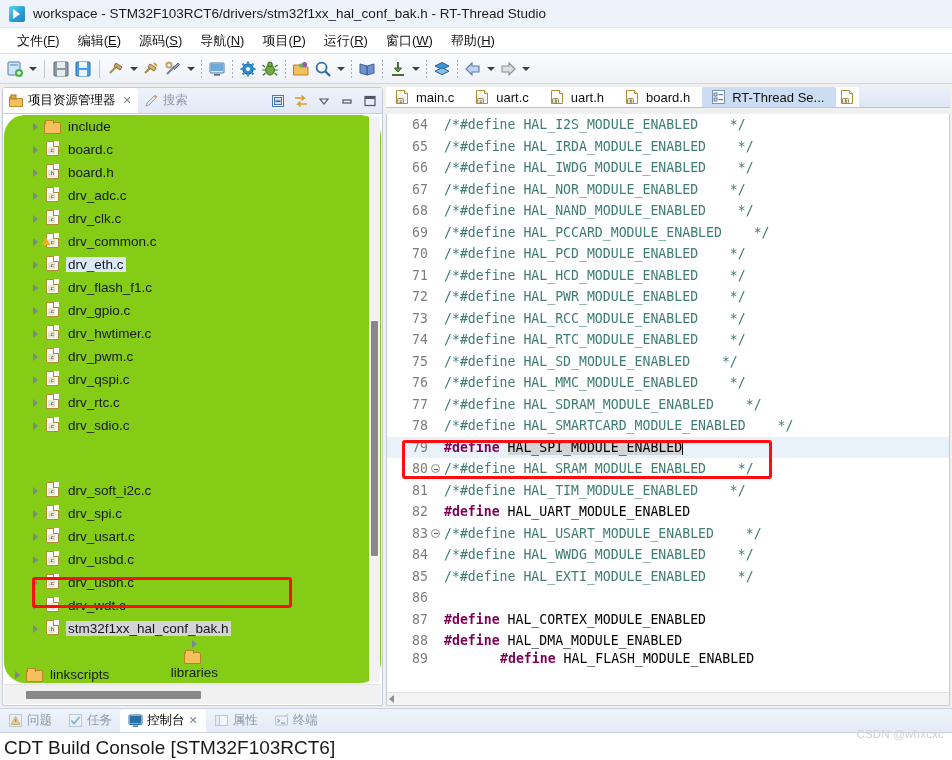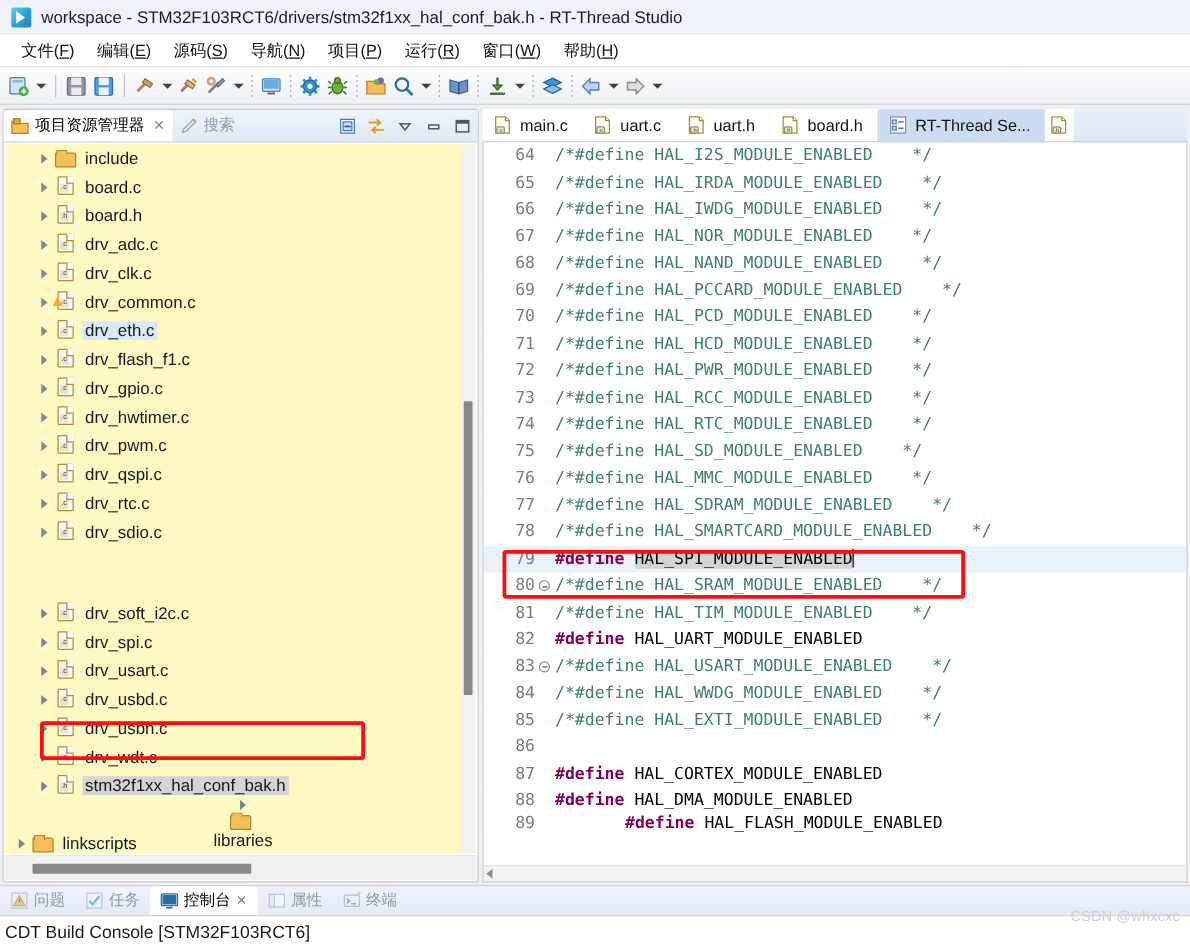--- a/index.html
+++ b/index.html
@@ -136,22 +136,23 @@
   .vtab .closex { font-size: 11px; color: #7b8796; margin-left: 3px; }
   #lp-tools {
     position: absolute; right: 4px; top: 0; bottom: 0;
     display: flex; align-items: center; gap: 7px;
   }
   .lp-tool { width: 16px; height: 16px; position: relative; }
 
   #tree {
     position: absolute;
     left: 1px; top: 27px; right: 1px; bottom: 22px;
-    background: #fef9c3;
+    background: #84cc16;
     overflow: hidden;
+    border-radius: 21px;
   }
   .trow {
     height: 23px;
     display: flex;
     align-items: center;
     font-size: 13.5px;
     color: #16181c;
     white-space: nowrap;
     padding-left: 4px;
   }
@@ -243,21 +244,21 @@
     position: absolute; left: 22px; top: 6px; width: 175px; height: 8px;
     background: #898989; border-radius: 1px;
   }
 
   
   #editor {
     position: absolute;
     left: 386px; top: 2px; right: 2px; bottom: 2px;
   }
   #ed-tabs {
-    height: 27px;
+    height: 21px;
     background: linear-gradient(#eaf0fa,#dde6f4);
     display: flex;
     align-items: stretch;
     border-bottom: 1px solid #b9c6da;
     overflow: hidden;
     position: relative;
   }
   .etab {
     display: flex; align-items: center;
     padding: 0 12px 0 9px;
@@ -373,21 +374,21 @@
   .btab {
     display: flex; align-items: center; gap: 4px;
     padding: 0 8px;
     font-size: 12.5px;
     white-space: nowrap;
   }
   .btab.inactive { color: #8d9aab; }
   .btab.active { background: #ffffff; color: #000; border-top-left-radius: 4px; border-top-right-radius: 4px; }
   .btab .closex { font-size: 11px; color: #7b8796; }
   #console-title {
-    font-size: 14px;
+    font-size: 19px;
     color: #1a1a1a;
     padding: 4px 0 0 4px;
   }
   #watermark {
     position: absolute; right: 8px; bottom: 20px;
     font-size: 11.5px;
     color: #cfcfcf;
     letter-spacing: 0.2px;
   }
 

